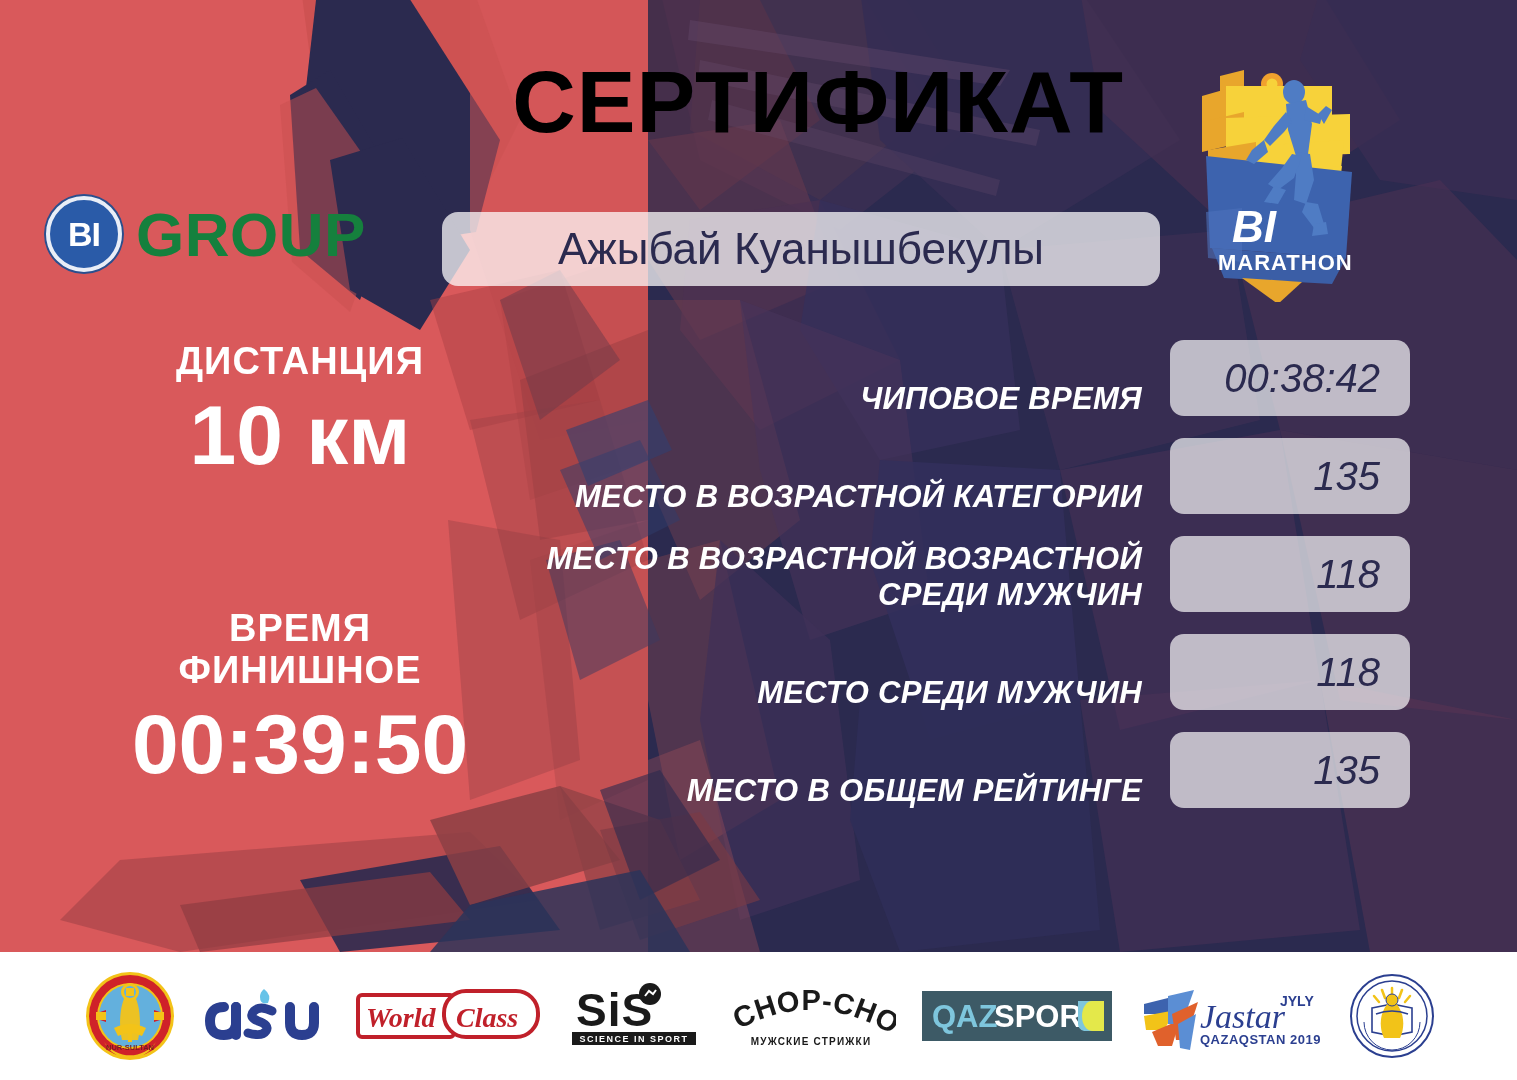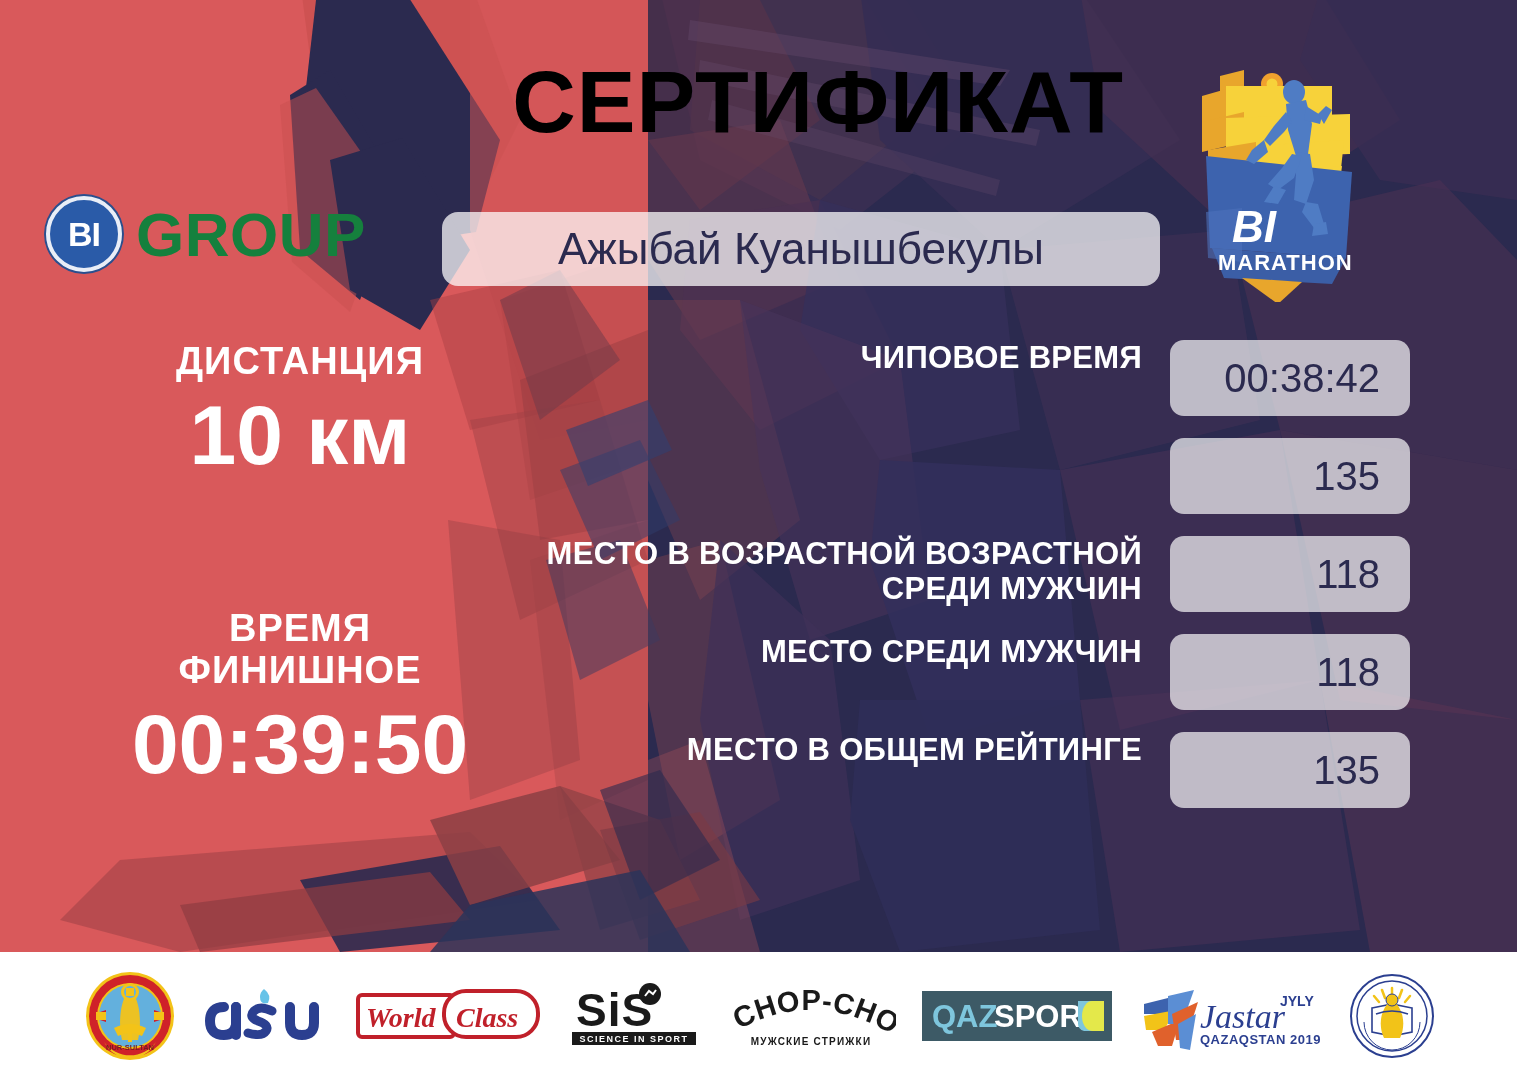--- a/index.html
+++ b/index.html
@@ -84,21 +84,21 @@
   .lbl-l  { font-size: 38px; font-weight: bold; letter-spacing: 1px; line-height: 1.12; }
   .val-l  { font-size: 84px; font-weight: bold; letter-spacing: 0px; line-height: 1.05; margin-top: 8px; text-align: center; }
   .left-block-2 { margin-top: 128px; }
 
   
   .right-stats {
     position: absolute; left: 530px; top: 340px;
     width: 880px;
     display: flex; flex-direction: column; gap: 22px;
   }
-  .srow { display: flex; align-items: flex-start; justify-content: flex-end; gap: 28px; }
+  .srow { display: flex; align-items: flex-end; justify-content: flex-end; gap: 28px; font-style: italic; }
   .srow-label {
     color: #ffffff; font-size: 31px; font-weight: bold;
     text-align: right; line-height: 1.14; letter-spacing: 0.3px;
     flex: 1 1 auto;
   }
   .srow-pill {
     flex: 0 0 240px;
     height: 76px;
     background: rgba(255,255,255,0.68);
     border-radius: 14px;
@@ -246,20 +246,21 @@
       <div class="val-l">00:39:50</div>
     </div>
   </div>
 
   <div class="right-stats">
     <div class="srow">
       <div class="srow-label">ЧИПОВОЕ ВРЕМЯ</div>
       <div class="srow-pill">00:38:42</div>
     </div>
     <div class="srow">
+      <div class="srow-label">МЕСТО В ВОЗРАСТНОЙ КАТЕГОРИИ</div>
       <div class="srow-pill">135</div>
     </div>
     <div class="srow">
       <div class="srow-label">МЕСТО В ВОЗРАСТНОЙ ВОЗРАСТНОЙ СРЕДИ МУЖЧИН</div>
       <div class="srow-pill">118</div>
     </div>
     <div class="srow">
       <div class="srow-label">МЕСТО СРЕДИ МУЖЧИН</div>
       <div class="srow-pill">118</div>
     </div>

